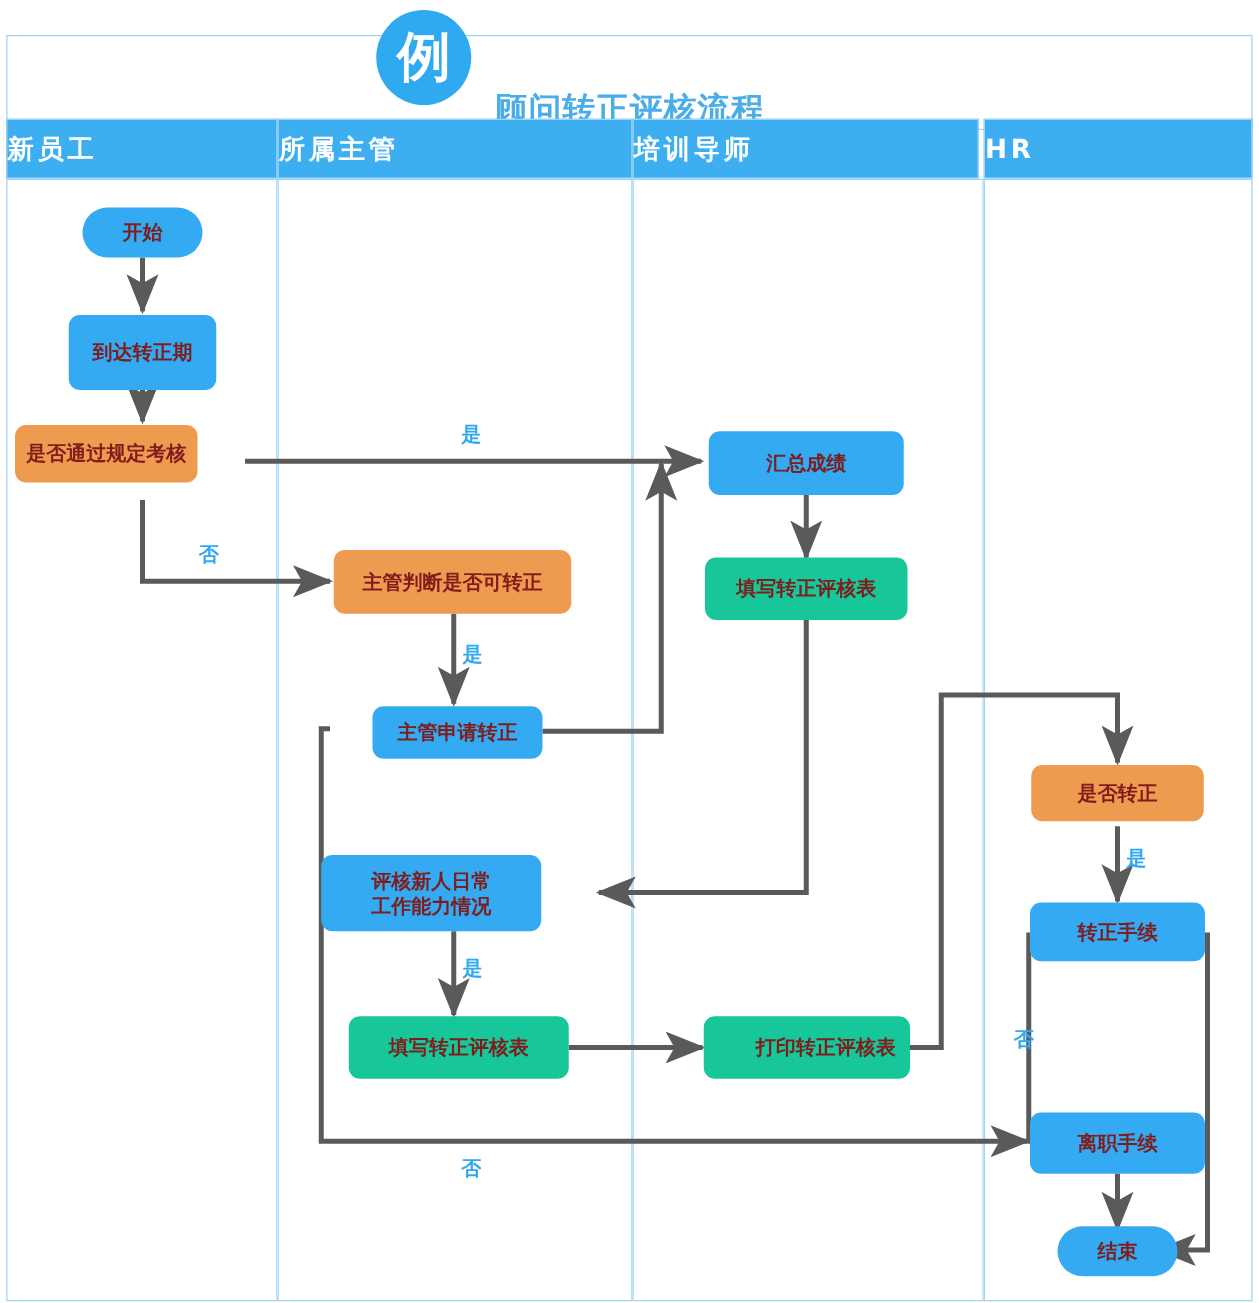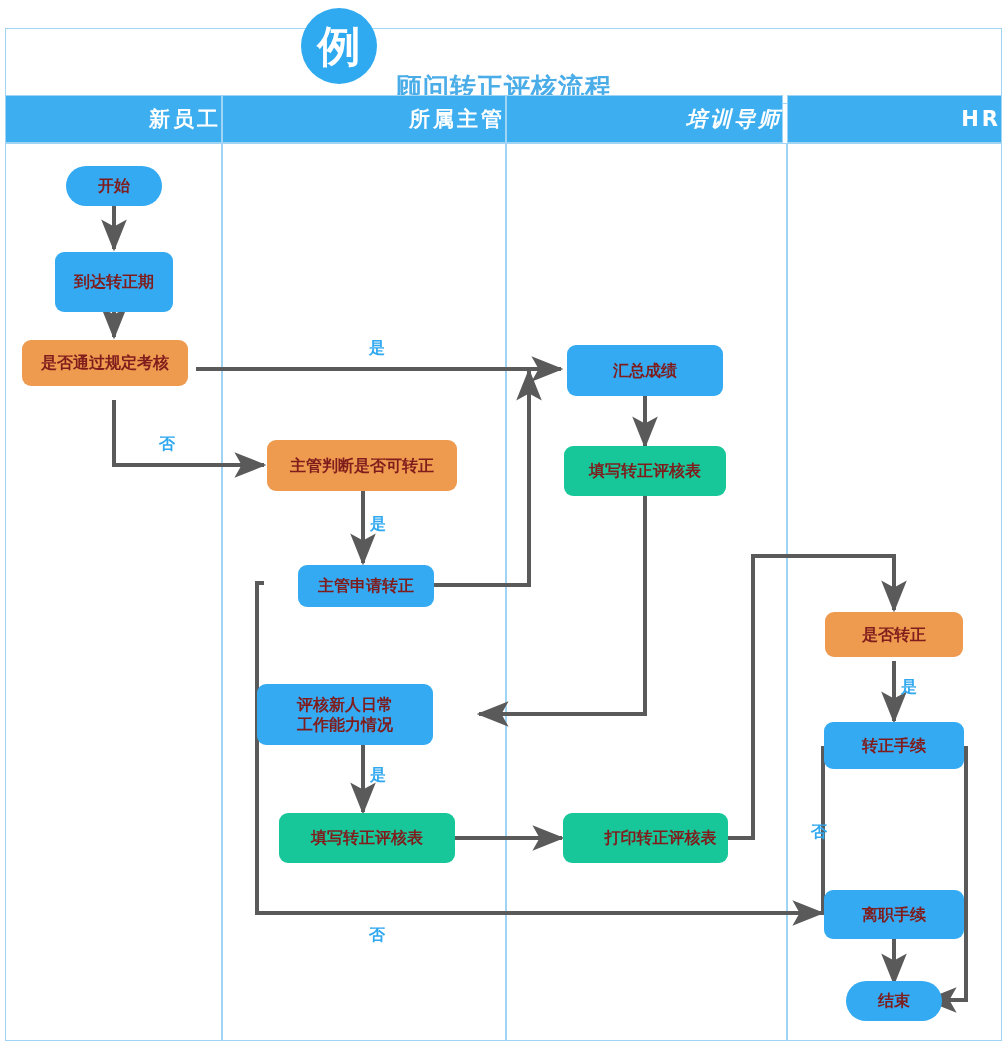--- a/index.html
+++ b/index.html
@@ -54,21 +54,21 @@
     top: 95px;
     height: 48px;
     background: #3DAFF0;
     border: 1px solid #9fd4f4;
     color: #ffffff;
     font-size: 21px;
     font-weight: bold;
     letter-spacing: 3px;
     display: flex;
     align-items: center;
-    justify-content: flex-end;
+    justify-content: flex-start;
   }
   .lane-body {
     position: absolute;
     top: 143px;
     height: 898px;
     background: #ffffff;
     border: 1px solid #9fd4f4;
   }
 
   
@@ -117,21 +117,21 @@
     <span class="title-text">顾问转正评核流程</span>
   </div>
   <div class="title-badge">例</div>
 
   <div class="lane-header" style="left:5px;   width:217px;">
     <span>新员工</span>
   </div>
   <div class="lane-header" style="left:222px; width:284px;">
     <span>所属主管</span>
   </div>
-  <div class="lane-header" style="left:506px; width:277px;font-style:italic;">
+  <div class="lane-header" style="left:506px; width:277px;">
     <span>培训导师</span>
   </div>
   <div class="lane-header" style="left:787px; width:215px;">
     <span>HR</span>
   </div>
 
   <div class="lane-body" style="left:5px;   width:217px;"></div>
   <div class="lane-body" style="left:222px; width:284px;"></div>
   <div class="lane-body" style="left:506px; width:281px;"></div>
   <div class="lane-body" style="left:787px; width:215px;"></div>
@@ -175,21 +175,21 @@
       <path d="M264,583 L257,583 L257,913 L822,913"></path>
 
       <path d="M894,939 L894,983"></path>
     </g>
   </svg>
 
   <div class="node blue pill" style="left:66px; top:166px; width:96px; height:40px;">开始</div>
 
   <div class="node blue" style="left:55px; top:252px; width:118px; height:60px;">到达转正期</div>
 
-  <div class="node orange" style="left:22px; top:340px; width:166px; height:46px;text-align:right;">是否通过规定考核</div>
+  <div class="node orange" style="left:12px; top:340px; width:146px; height:46px;text-align:right;">是否通过规定考核</div>
 
   <div class="node orange" style="left:267px; top:440px; width:190px; height:51px;">主管判断是否可转正</div>
 
   <div class="node blue" style="left:298px; top:565px; width:136px; height:42px;">主管申请转正</div>
 
   <div class="node blue" style="left:257px; top:684px; width:176px; height:61px; white-space:pre-line;">评核新人日常
 工作能力情况</div>
 
   <div class="node green" style="left:279px; top:813px; width:176px; height:50px;">填写转正评核表</div>
 

